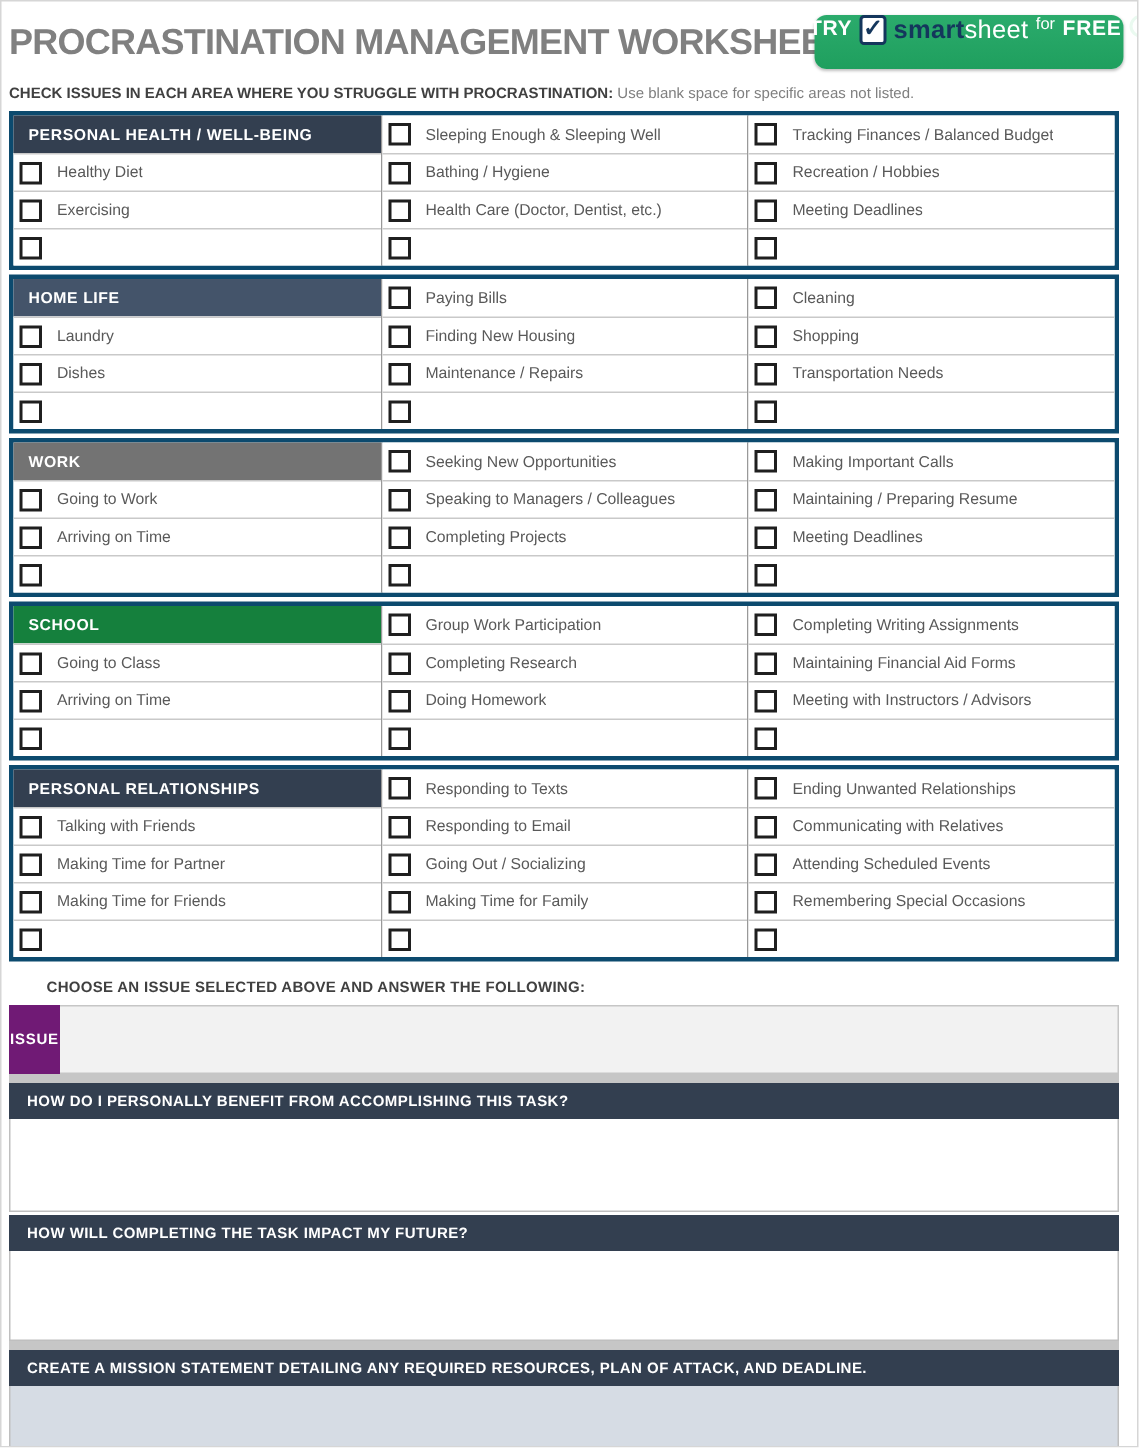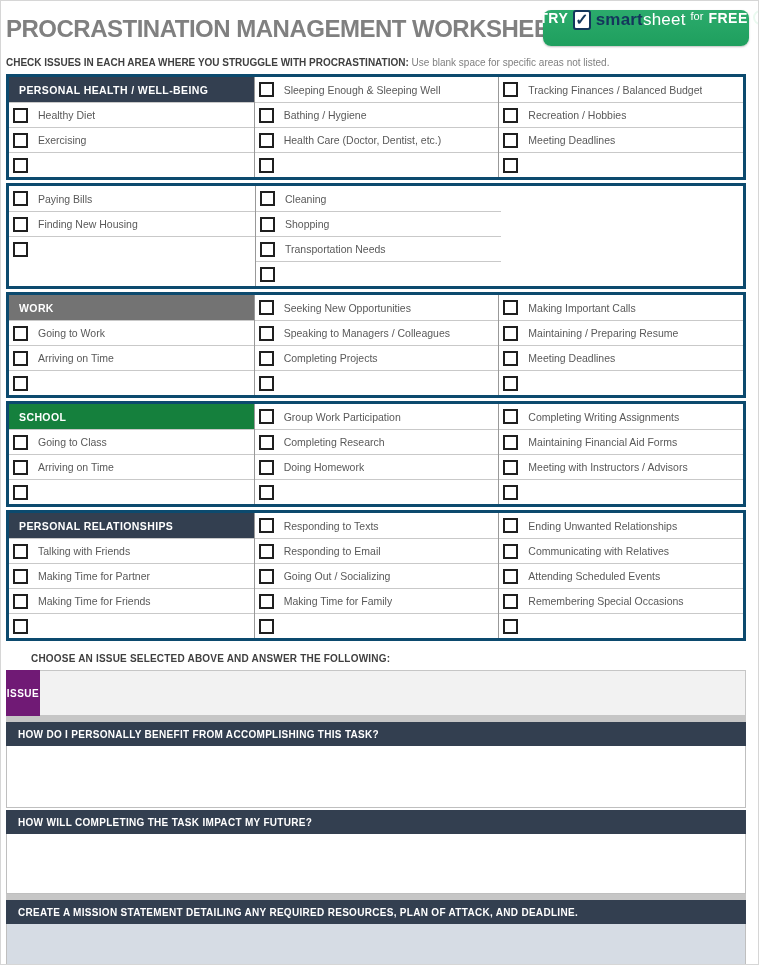--- a/index.html
+++ b/index.html
@@ -129,27 +129,46 @@
               <span class="item-label">Meeting Deadlines</span>
             </div>
             <div class="row">
               <span class="cb"></span>
               <span class="item-label"></span>
             </div>
           </div>
         </div>
         <div class="section">
           <div class="col">
+            <div class="row header-row" style="background: rgb(68, 84, 106);">HOME LIFE</div>
+            <div class="row">
+              <span class="cb"></span>
+              <span class="item-label">Laundry</span>
+            </div>
+            <div class="row">
+              <span class="cb"></span>
+              <span class="item-label">Dishes</span>
+            </div>
+            <div class="row">
+              <span class="cb"></span>
+              <span class="item-label"></span>
+            </div>
+          </div>
+          <div class="col">
             <div class="row">
               <span class="cb"></span>
               <span class="item-label">Paying Bills</span>
             </div>
             <div class="row">
               <span class="cb"></span>
               <span class="item-label">Finding New Housing</span>
+            </div>
+            <div class="row">
+              <span class="cb"></span>
+              <span class="item-label">Maintenance / Repairs</span>
             </div>
             <div class="row">
               <span class="cb"></span>
               <span class="item-label"></span>
             </div>
           </div>
           <div class="col">
             <div class="row">
               <span class="cb"></span>
               <span class="item-label">Cleaning</span>

